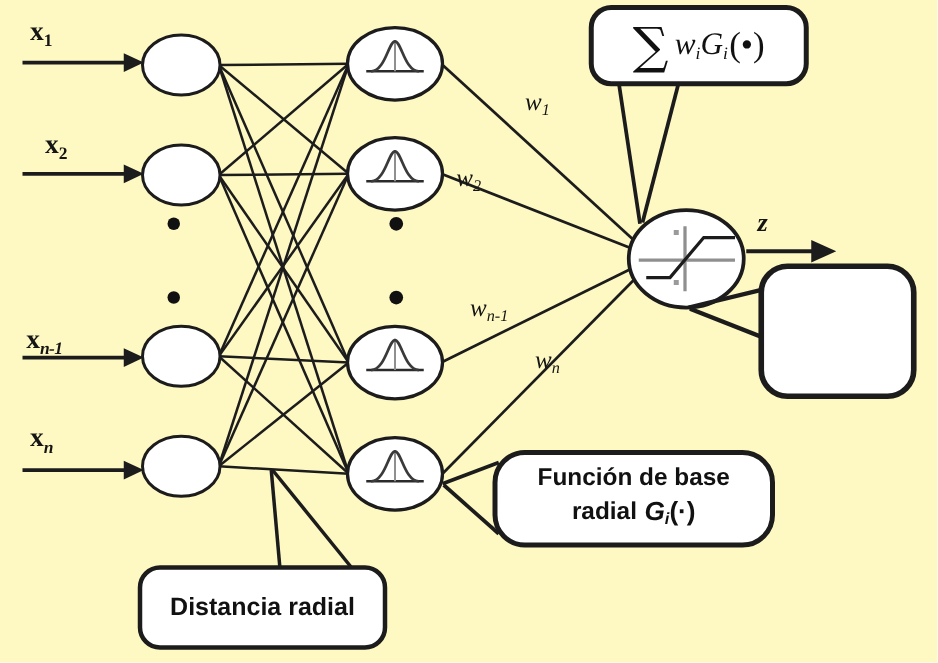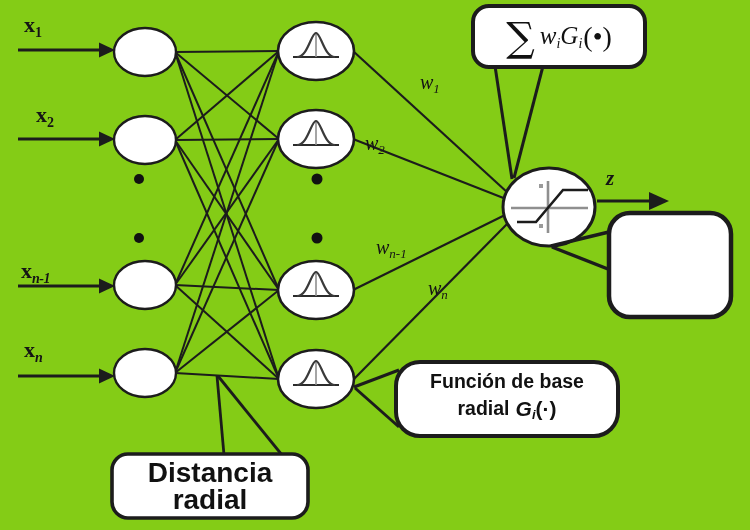--- a/index.html
+++ b/index.html
@@ -1,16 +1,16 @@
 <!DOCTYPE html>
 <html><head>
 <meta charset="utf-8">
 <style>
   html,body{margin:0;padding:0;background:#fff;}
-  .stage{position:relative;width:750px;height:530px;background:#84cc16;overflow:hidden;
+  .stage{position:relative;width:750px;height:530px;background:#fef9c3;overflow:hidden;
          font-family:"Liberation Sans",sans-serif;}
   .stage svg{position:absolute;left:0;top:0;}
   .lbl{position:absolute;color:#151515;line-height:1;white-space:nowrap;}
   .input-lbl{font-family:"Liberation Serif",serif;font-weight:bold;font-size:22px;}
   .input-lbl sub{font-size:14px;vertical-align:-5px;letter-spacing:-0.5px;}
   .sub-it{font-style:italic;}
   .weight-lbl{font-family:"Liberation Serif",serif;font-style:italic;font-size:20px;}
   .weight-lbl sub{font-size:13px;vertical-align:-4px;font-style:italic;}
   .z-lbl{font-family:"Liberation Serif",serif;font-weight:bold;font-style:italic;font-size:21px;}
   .callout-text{position:absolute;display:flex;flex-direction:column;justify-content:center;
@@ -163,16 +163,16 @@
 
   <div class="callout-text" style="left:396px;top:362px;width:222px;height:72px;">
     <div class="cline">Función de base</div>
     <div class="cline rbf-line2">
       <span>radial</span>
       <span class="rbf-math"><i>G</i><sub>i</sub><span>(·)</span></span>
     </div>
   </div>
 
   <div class="callout-text" style="left:112px;top:454px;width:196px;height:64px;">
-    <div class="cline" style="font-size:28px;">Distancia radial</div>
+    <div class="cline" style="font-size:20px;">Distancia radial</div>
   </div>
 
 </div>
 
 </body></html>

